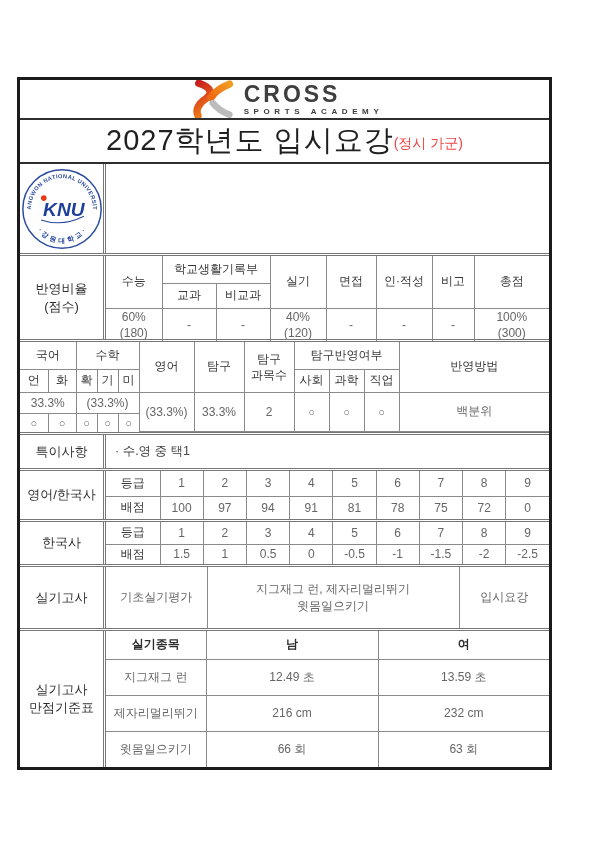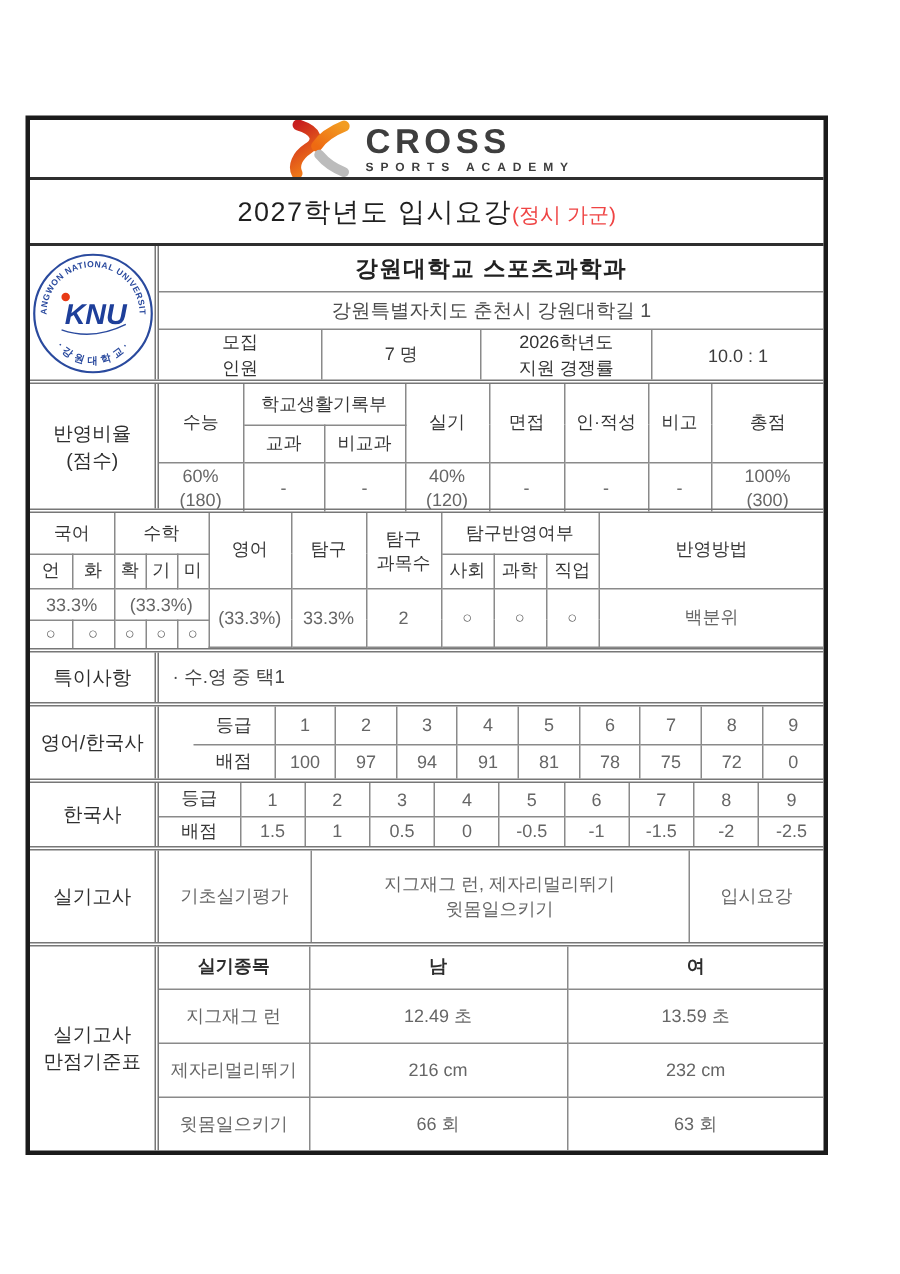--- a/index.html
+++ b/index.html
@@ -24,21 +24,21 @@
     font-size:23px; font-weight:900; letter-spacing:3px; color:#3e3e3e;
   }
   .brand-sub {
     font-size:8px; font-weight:700; letter-spacing:4.6px; color:#3e3e3e; margin-top:2px;
   }
   
   .title-row {
     height:44px; border-bottom:2px solid #2e2e2e;
     display:flex; align-items:center; justify-content:center;
   }
-  .title-main { font-size:18px; color:#1f1f1f; letter-spacing:1px; }
+  .title-main { font-size:29px; color:#1f1f1f; letter-spacing:1px; }
   .title-suffix { font-size:14px; color:#ef4444; margin-top:6px; }
   
   .head-sect { height:89px; display:flex; }
   .seal-cell {
     width:86px; border-right:3px double #777;
     display:flex; align-items:center; justify-content:center;
   }
   .head-right { flex:1; display:flex; flex-direction:column; }
   .uni-row {
     height:31px; border-bottom:1px solid #8a8a8a;
@@ -77,21 +77,21 @@
   tr:first-child > * { border-top:none; }
   table .no-bb, tr:last-child > * { border-bottom:none; }
   .pre { white-space:pre-line; line-height:1.35; }
   .bold { font-weight:700; color:#2d2d2d; }
   .mark { font-size:11px; }
   
   .ratio-sect { height:86px; } .ratio-r1 { height:27px; } .ratio-r2 { height:25px; }
   .csat-sect { height:93px; } .csat-r1 { height:27px; } .csat-r2 { height:23px; } .csat-r3 { height:21px; }
   .special-sect { height:36px; }
   .special-body { display:flex; align-items:center; padding-left:9px; font-size:12.5px; color:#444; }
-  .engh-sect { height:51px;gap:23px; } .engh-r1 { height:25px; }
+  .engh-sect { height:51px; } .engh-r1 { height:25px; }
   .hist-sect { height:45px; } .hist-r1 { height:22px; }
   .prac-sect { height:64px; } .prac-r1 { height:29px; }
   .std-sect { flex:1; } .std-r1 { height:28px; }
 </style>
 </head>
 <body>
 
 <div class="frame">
 
   <div class="logo-row">
@@ -133,32 +133,20 @@
           <textPath href="#arcTop" startOffset="50%" text-anchor="middle">KANGWON NATIONAL UNIVERSITY</textPath>
         </text>
         <text font-size="7.5" fill="#2a4a9e" letter-spacing="0.5" font-weight="700">
           <textPath href="#arcBot" startOffset="50%" text-anchor="middle">· 강 원 대 학 교 ·</textPath>
         </text>
         <circle cx="25" cy="33" r="3.1" fill="#e83a15"></circle>
         <text x="47" y="53" text-anchor="middle" font-size="21" font-weight="900" font-style="italic" fill="#1e3f9a">KNU</text>
         <path d="M22,57 Q45,65 69,53" fill="none" stroke="#2a4a9e" stroke-width="1.1"></path>
       </svg>
     </div>
-    <div class="head-right">
-      <div class="uni-row">강원대학교  스포츠과학과</div>
-      <div class="addr-row">강원특별자치도 춘천시 강원대학길 1</div>
-      <div class="recruit-row">
-        <div class="rc1 pre" style="color:#333">모집
-인원</div>
-        <div class="rc2">7 명</div>
-        <div class="rc3 pre" style="color:#333">2026학년도
-지원 경쟁률</div>
-        <div class="rc4">10.0 : 1</div>
-      </div>
-    </div>
   </div>
 
   <div class="sect ratio-sect">
     <div class="sect-label">반영비율
 (점수)</div>
     <div class="sect-body">
       <table>
         <colgroup>
             <col style="width:56px">
             <col style="width:54px">

